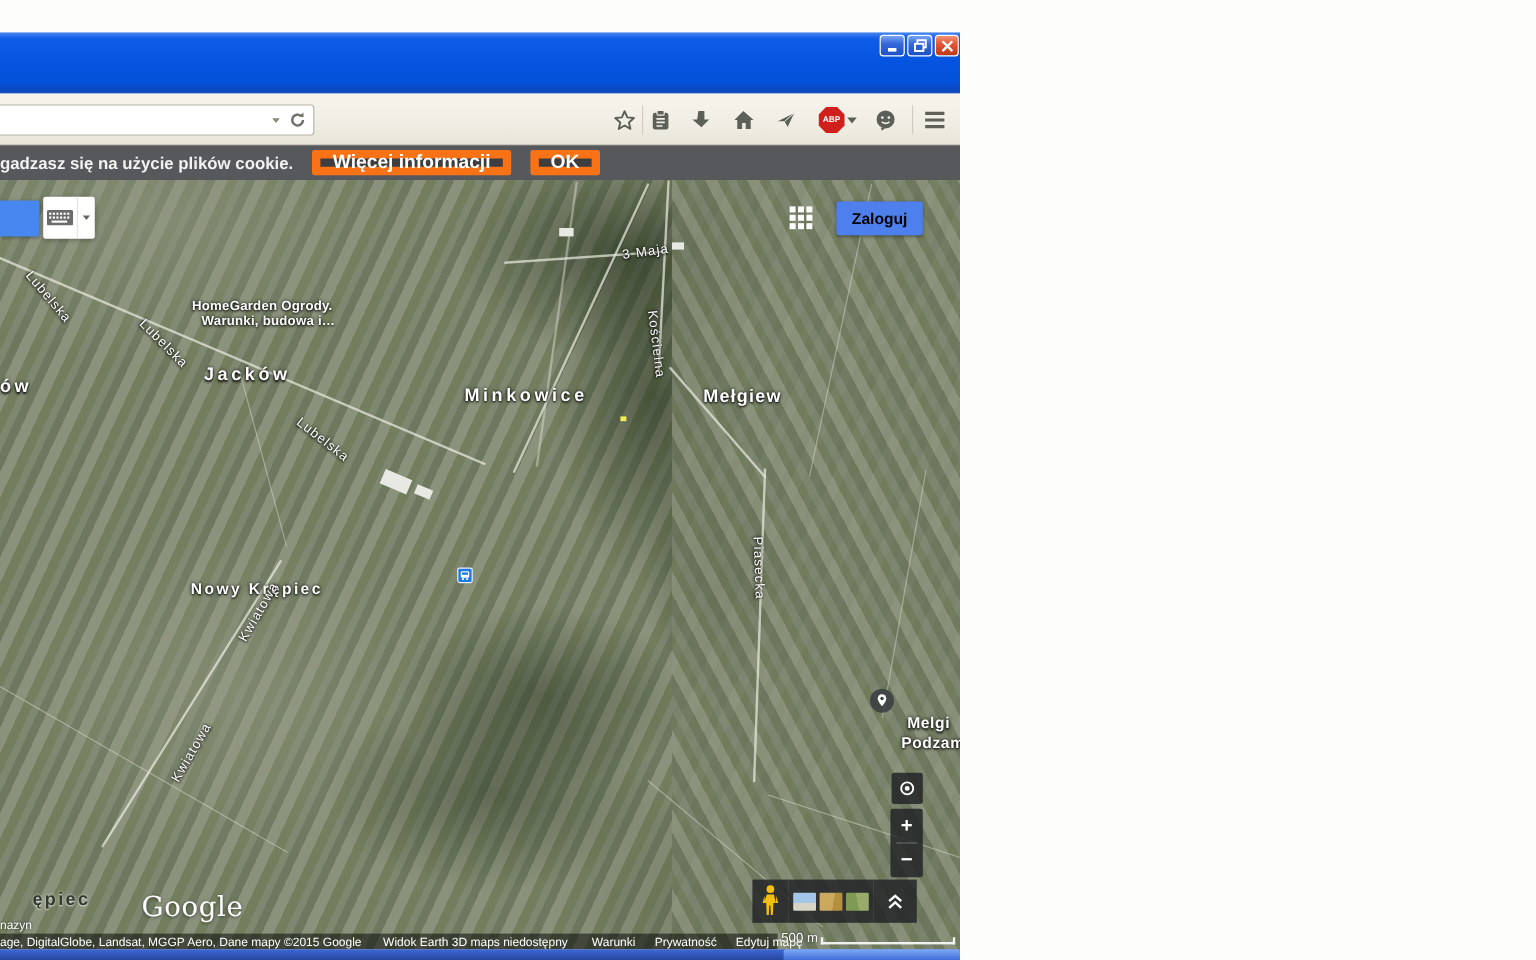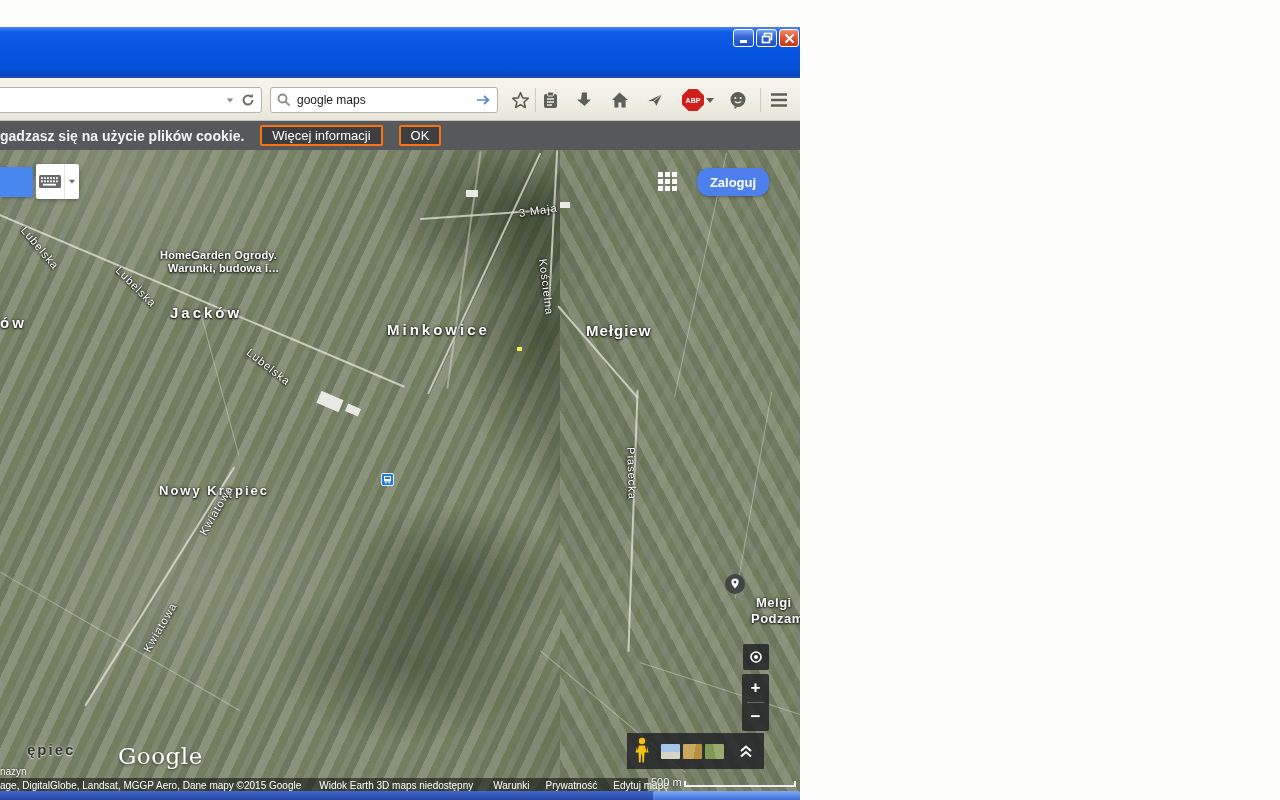--- a/index.html
+++ b/index.html
@@ -28,22 +28,22 @@
   .tbsep { position:absolute; top:88px; width:1px; height:24px; background:#cfccc0; }
   .abp-badge { position:absolute; left:682px; top:89px; width:22px; height:22px; background:#d1201c; border-radius:5px;
     color:#fff; font-size:7px; font-weight:bold; display:flex; align-items:center; justify-content:center;
     clip-path:polygon(30% 0,70% 0,100% 30%,100% 70%,70% 100%,30% 100%,0 70%,0 30%); }
   .caret-down { width:0; height:0; border-left:4px solid transparent; border-right:4px solid transparent; border-top:5px solid #5d6058; }
 
   
   .cookiebar { position:absolute; left:0; top:121px; width:800px; height:29px; background:#57585b;
     display:flex; align-items:center; color:#f2f2f2; }
   .cookiebar .msg { font-size:14px; font-weight:bold; margin-left:0; }
-  .cookie-btn { margin-left:16px; background:#3e3e40; border:2px solid #f97316; border-radius:2px;
-    color:#fff; font-size:13px; font-weight:normal; padding:2px 10px; height:21px; display:flex; align-items:center; }
+  .cookie-btn { margin-left:16px; background:#3e3e40; border:7px solid #f97316; border-radius:2px;
+    color:#fff; font-size:16px; font-weight:bold; padding:2px 10px; height:21px; display:flex; align-items:center; }
 
   
   .map { position:absolute; left:0; top:150px; width:800px; height:641px; overflow:hidden; background:#76815f; }
   .map-base { position:absolute; inset:0;
     background:
       radial-gradient(ellipse 200px 130px at 520px 60px,  rgba(28,42,22,.55), transparent 70%),
       radial-gradient(ellipse 120px 230px at 545px 180px, rgba(24,38,18,.5),  transparent 70%),
       radial-gradient(ellipse 90px 140px at 600px 330px,  rgba(30,44,24,.45), transparent 72%),
       radial-gradient(ellipse 170px 110px at 450px 430px, rgba(32,46,26,.45), transparent 70%),
       radial-gradient(ellipse 200px 120px at 410px 510px, rgba(30,45,25,.4),  transparent 70%),
@@ -126,30 +126,20 @@
       </svg>
   </div>
 
   <div class="toolbar"></div>
   <div class="urlbar">
     <input type="text" value="" style="">
     <span class="caret-down" style="border-top-color:#8a887c; transform:scale(.8);"></span>
     <svg width="18" height="18" viewBox="0 0 18 18" style="margin-left:5px;color:#6d7068;">
       <path d="M13.5 9a4.5 4.5 0 1 1-1.6-3.4" fill="none" stroke="currentColor" stroke-width="2"></path>
       <path d="M13.8 2.8 L14 6.6 L10.2 6.2 Z" fill="currentColor"></path>
-    </svg>
-  </div>
-  <div class="searchbox">
-    <svg width="14" height="14" viewBox="0 0 14 14" style="color:#8d8b80;flex:none;">
-      <circle cx="5.5" cy="5.5" r="4" fill="none" stroke="currentColor" stroke-width="1.8"></circle>
-      <path d="M8.6 8.6 L12.5 12.5" stroke="currentColor" stroke-width="1.8"></path>
-    </svg>
-    <input type="text" value="google maps" style="">
-    <svg width="15" height="12" viewBox="0 0 15 12" style="color:#5f87c6;flex:none;">
-      <path d="M1 6 H12 M8 2 L12.5 6 L8 10" fill="none" stroke="currentColor" stroke-width="1.7"></path>
     </svg>
   </div>
 
   <div class="tbicon" style="left:508px;">
     <svg width="19" height="19" viewBox="0 0 20 20">
         <path d="M10 1.8 l2.4 5.4 5.8.5 -4.4 3.9 1.3 5.7 -5.1-3 -5.1 3 1.3-5.7 -4.4-3.9 5.8-.5 Z" fill="none" stroke="currentColor" stroke-width="1.7" stroke-linejoin="round"></path>
       </svg>
   </div>
   <div class="tbsep" style="left:535px;"></div>
   <div class="tbicon" style="left:538px;">
@@ -294,21 +284,21 @@
       <i style="background:#fff;"></i>
         <i style="background:#fff;"></i>
         <i style="background:#fff;"></i>
         <i style="background:#fff;"></i>
         <i style="background:#fff;"></i>
         <i style="background:#fff;"></i>
         <i style="background:#fff;"></i>
         <i style="background:#fff;"></i>
         <i style="background:#fff;"></i>
     </div>
-    <div style="position:absolute; left:697px; top:18px; width:72px; height:28px; background:#4d80ec; border-radius:12px; box-shadow:0 1px 3px rgba(0,0,0,.35); color:#ffffff; font-weight:bold; font-size:13px; display:flex; align-items:center; justify-content:center;">Zaloguj</div>
+    <div style="position:absolute; left:697px; top:18px; width:72px; height:28px; background:#4d80ec; border-radius:2px; box-shadow:0 1px 3px rgba(0,0,0,.35); color:#000000; font-weight:bold; font-size:13px; display:flex; align-items:center; justify-content:center;">Zaloguj</div>
 
     <div class="dark-ctl" style="left:743px; top:494px; width:26px; height:26px;">
       <svg width="16" height="16" viewBox="0 0 16 16">
           <circle cx="8" cy="8" r="5" fill="none" stroke="#fff" stroke-width="1.6"></circle>
           <circle cx="8" cy="8" r="2" fill="#fff"></circle>
         </svg>
     </div>
     <div class="zoom-panel">
       <div class="zbtn">+</div>
       <div class="zdiv"></div>

